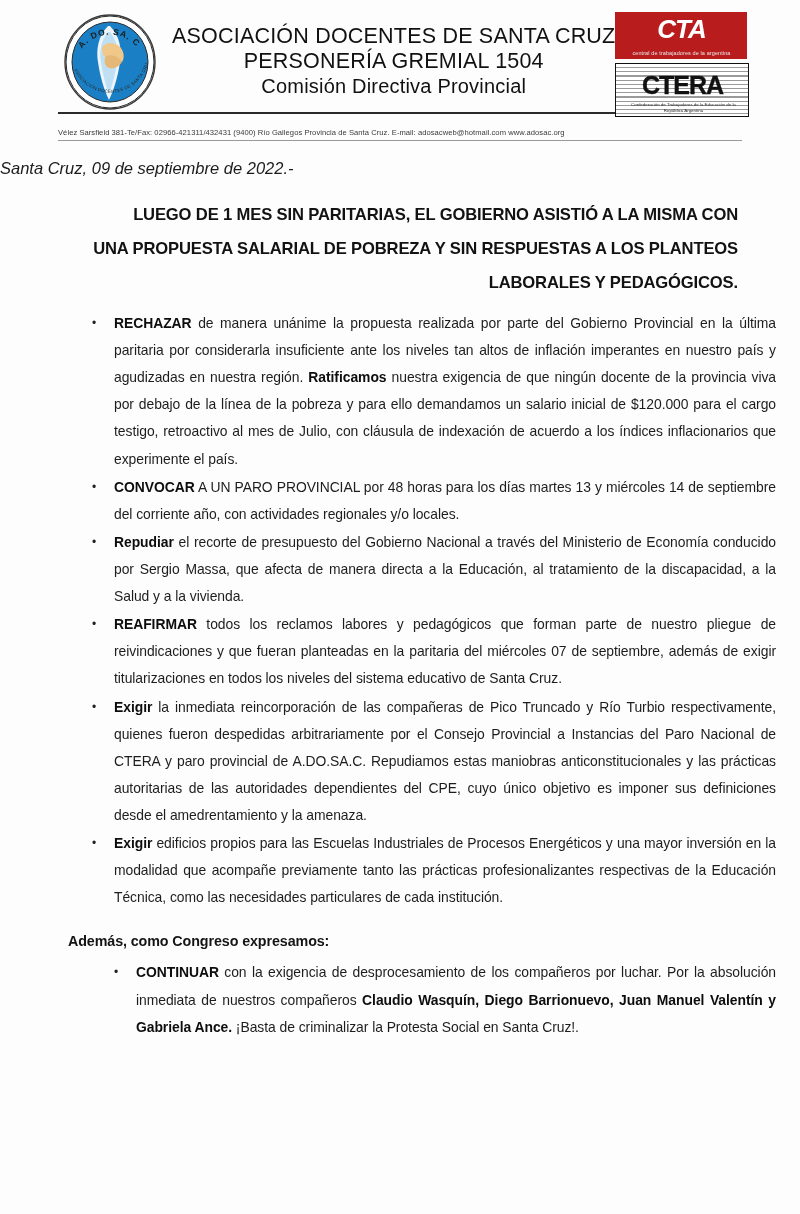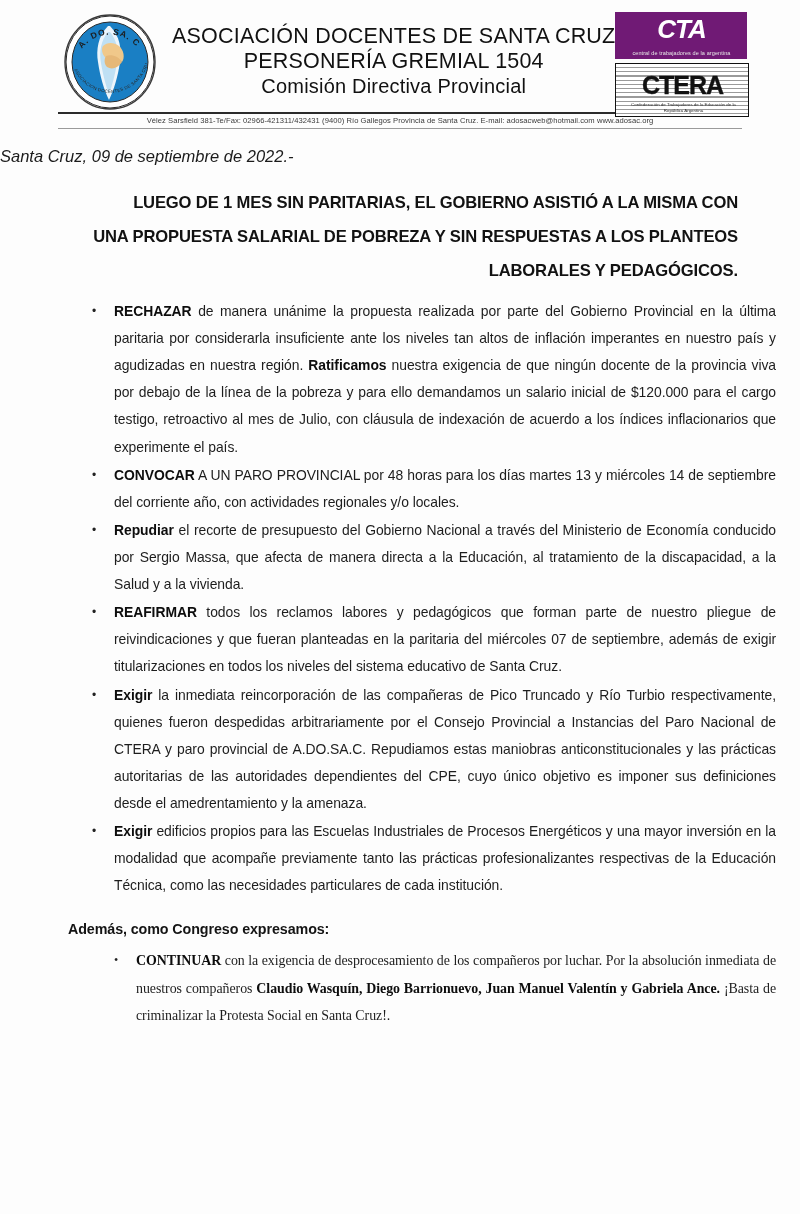--- a/index.html
+++ b/index.html
@@ -66,21 +66,21 @@
 
   .logo-right {
     width: 132px;
     flex: 0 0 132px;
     display: flex;
     flex-direction: column;
     gap: 4px;
     padding-top: 4px;
   }
   .cta-logo {
-    background: #701a75;
+    background: #b91c1c;
     width: 132px;
     height: 47px;
     position: relative;
     overflow: hidden;
   }
   .cta-word {
     position: absolute;
     left: 0; right: 0;
     top: 2px;
     text-align: center;
@@ -140,22 +140,21 @@
     color: #2b2b2b;
     font-family: "Liberation Sans", sans-serif;
   }
 
   .header-rule {
     margin: 0 58px;
     border: 0;
     border-top: 2.2px solid #2b2b2b;
   }
   .contact-line {
-    margin: 2px 58px 0 58px;
-    text-align: center;
+    margin: 14px 58px 0 58px;
     font-size: 7.6px;
     color: #3a3a3a;
     font-family: "Liberation Sans", sans-serif;
     letter-spacing: 0.05px;
     white-space: nowrap;
   }
   .header-rule-bottom {
     margin: 3px 58px 0 58px;
     border: 0;
     border-top: 1px solid #9a9a9a;
@@ -233,21 +232,21 @@
     padding-left: 136px;
     list-style: none;
   }
   ul.extras > li {
     position: relative;
     font-size: 13.9px;
     line-height: 1.95;
     text-align: justify;
     color: #1d1d1d;
     letter-spacing: -0.05px;
-    font-family: Liberation Serif, serif;
+    font-family: Liberation Sans, sans-serif;
   }
   ul.extras > li::before {
     content: "\2022";
     position: absolute;
     left: -22px;
     top: 0;
     font-size: 12px;
     color: #222;
     line-height: 2.2;
   }

